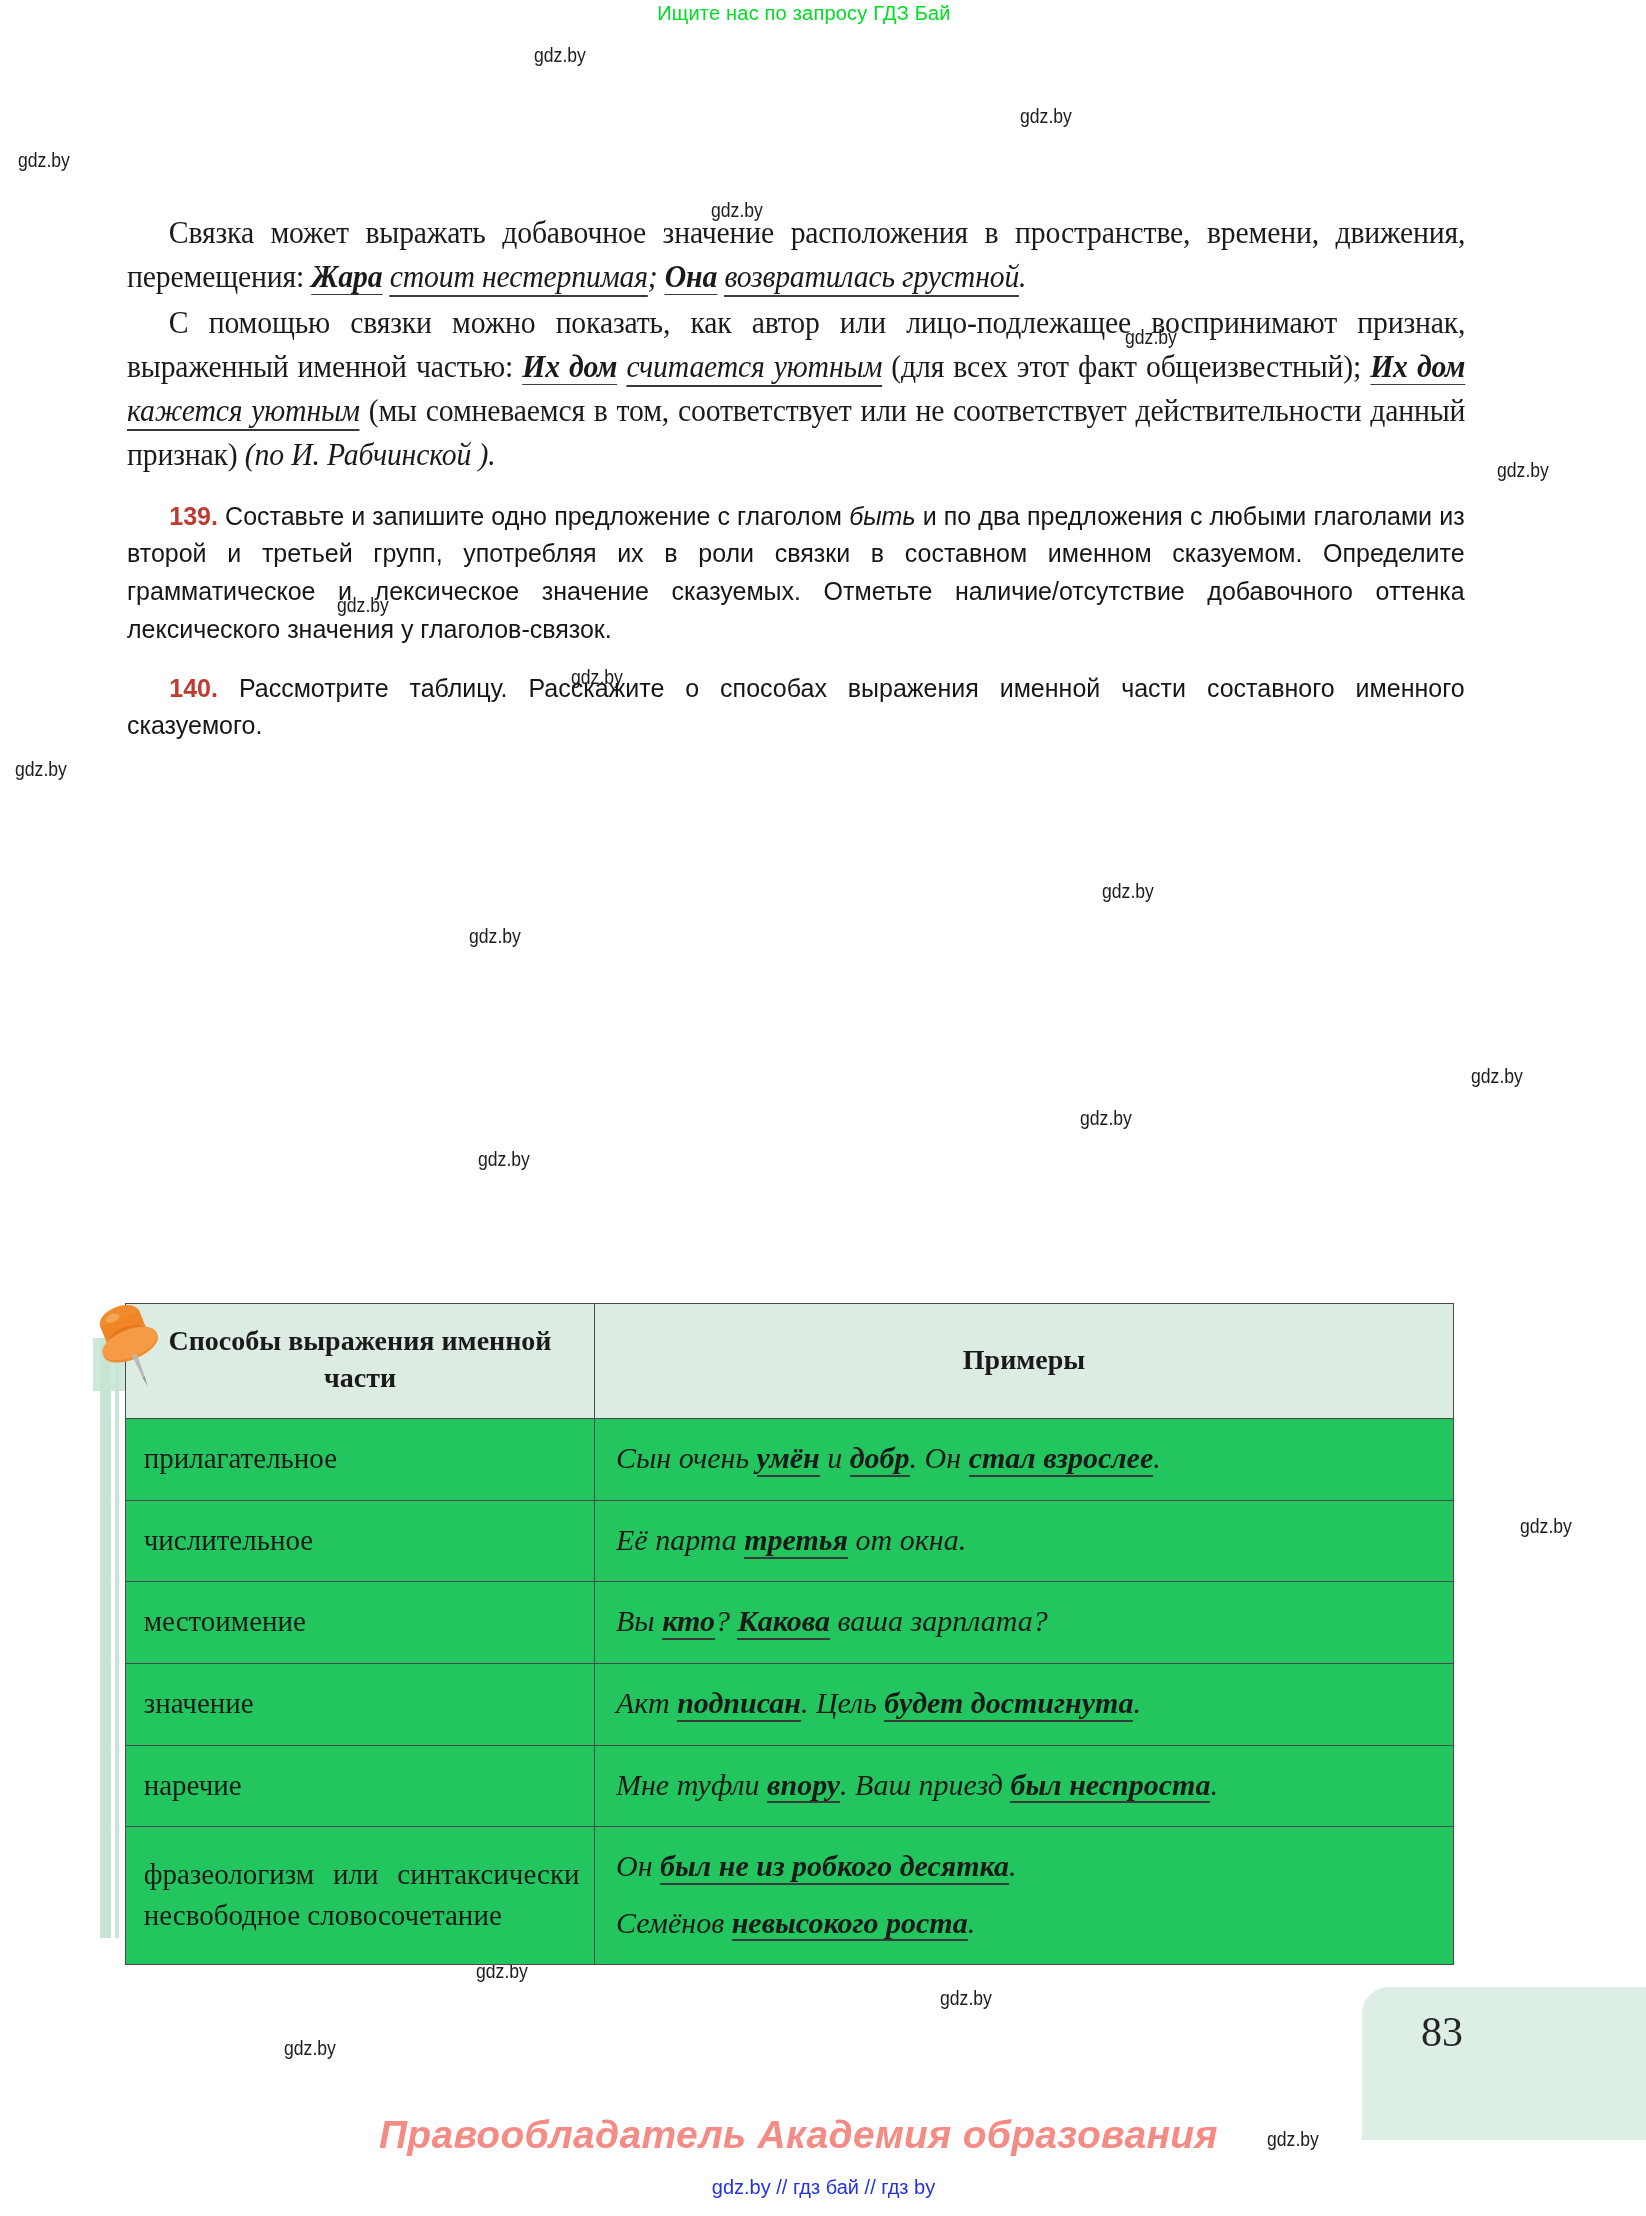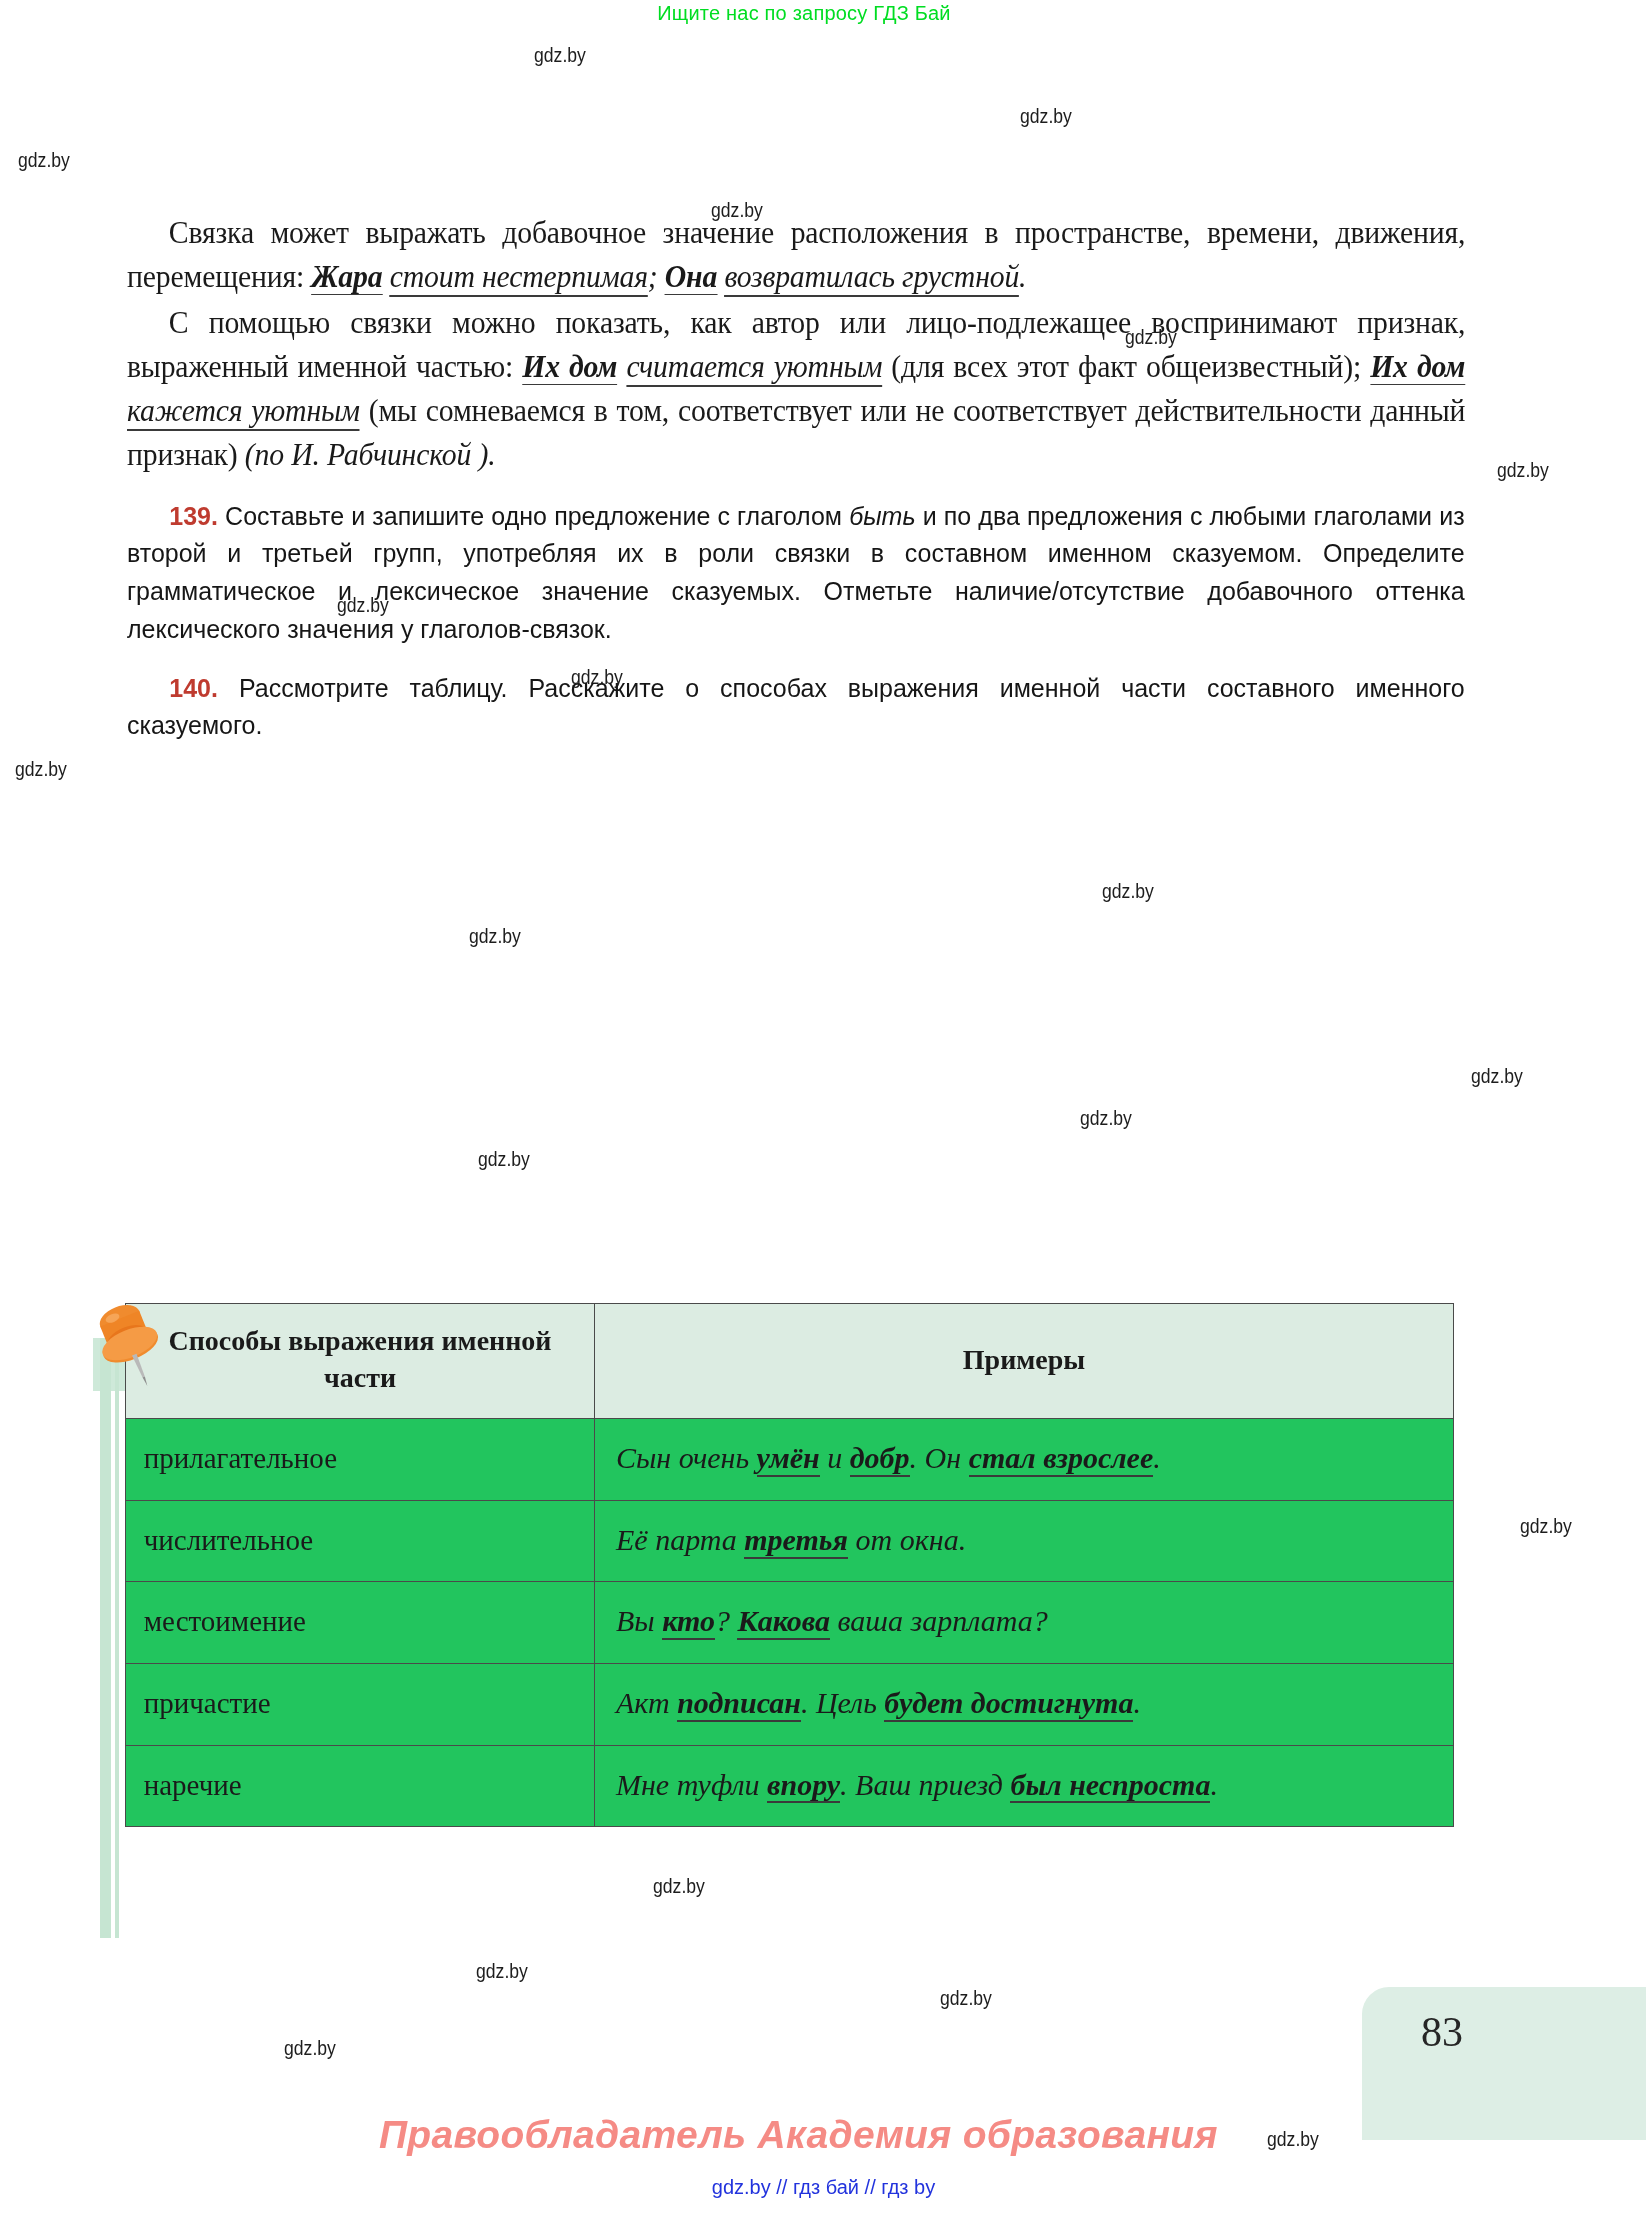--- a/index.html
+++ b/index.html
@@ -313,26 +313,30 @@
         </tr>
         <tr>
           <td class="kind">числительное</td>
           <td class="example"><span>Её парта </span><span class="pred">третья</span><span> от окна.</span></td>
         </tr>
         <tr>
           <td class="kind">местоимение</td>
           <td class="example"><span>Вы </span><span class="pred">кто</span><span>? </span><span class="pred">Какова</span><span> ваша зарплата?</span></td>
         </tr>
         <tr>
-          <td class="kind">причастие</td>
+          <td class="kind">значение</td>
           <td class="example"><span>Акт </span><span class="pred">подписан</span><span>. Цель </span><span class="pred">будет достигнута</span><span>.</span></td>
         </tr>
         <tr>
           <td class="kind">наречие</td>
           <td class="example"><span>Мне туфли </span><span class="pred">впору</span><span>. Ваш приезд </span><span class="pred">был неспроста</span><span>.</span></td>
+        </tr>
+        <tr>
+          <td class="kind">фразеологизм или синтаксически несвободное словосочетание</td>
+          <td class="example"><span>Он </span><span class="pred">был не из робкого десятка</span><span>.</span><span class="line2"><span>Семёнов </span><span class="pred">невысокого роста</span><span>.</span></span></td>
         </tr>
       </tbody>
   </table>
 </div>
 
 <div class="pin">
   <svg viewBox="0 0 110 120" width="89" height="97" aria-hidden="true">
     <g transform="rotate(-22 55 55)">
       <ellipse cx="55" cy="26" rx="26" ry="15" fill="#f08b2e"></ellipse>
       <rect x="29" y="26" width="52" height="26" fill="#ef8526"></rect>

